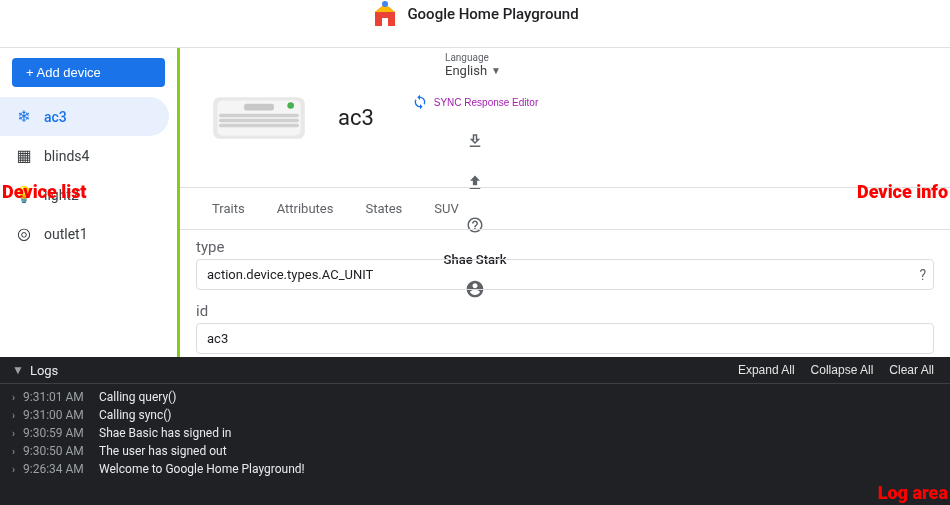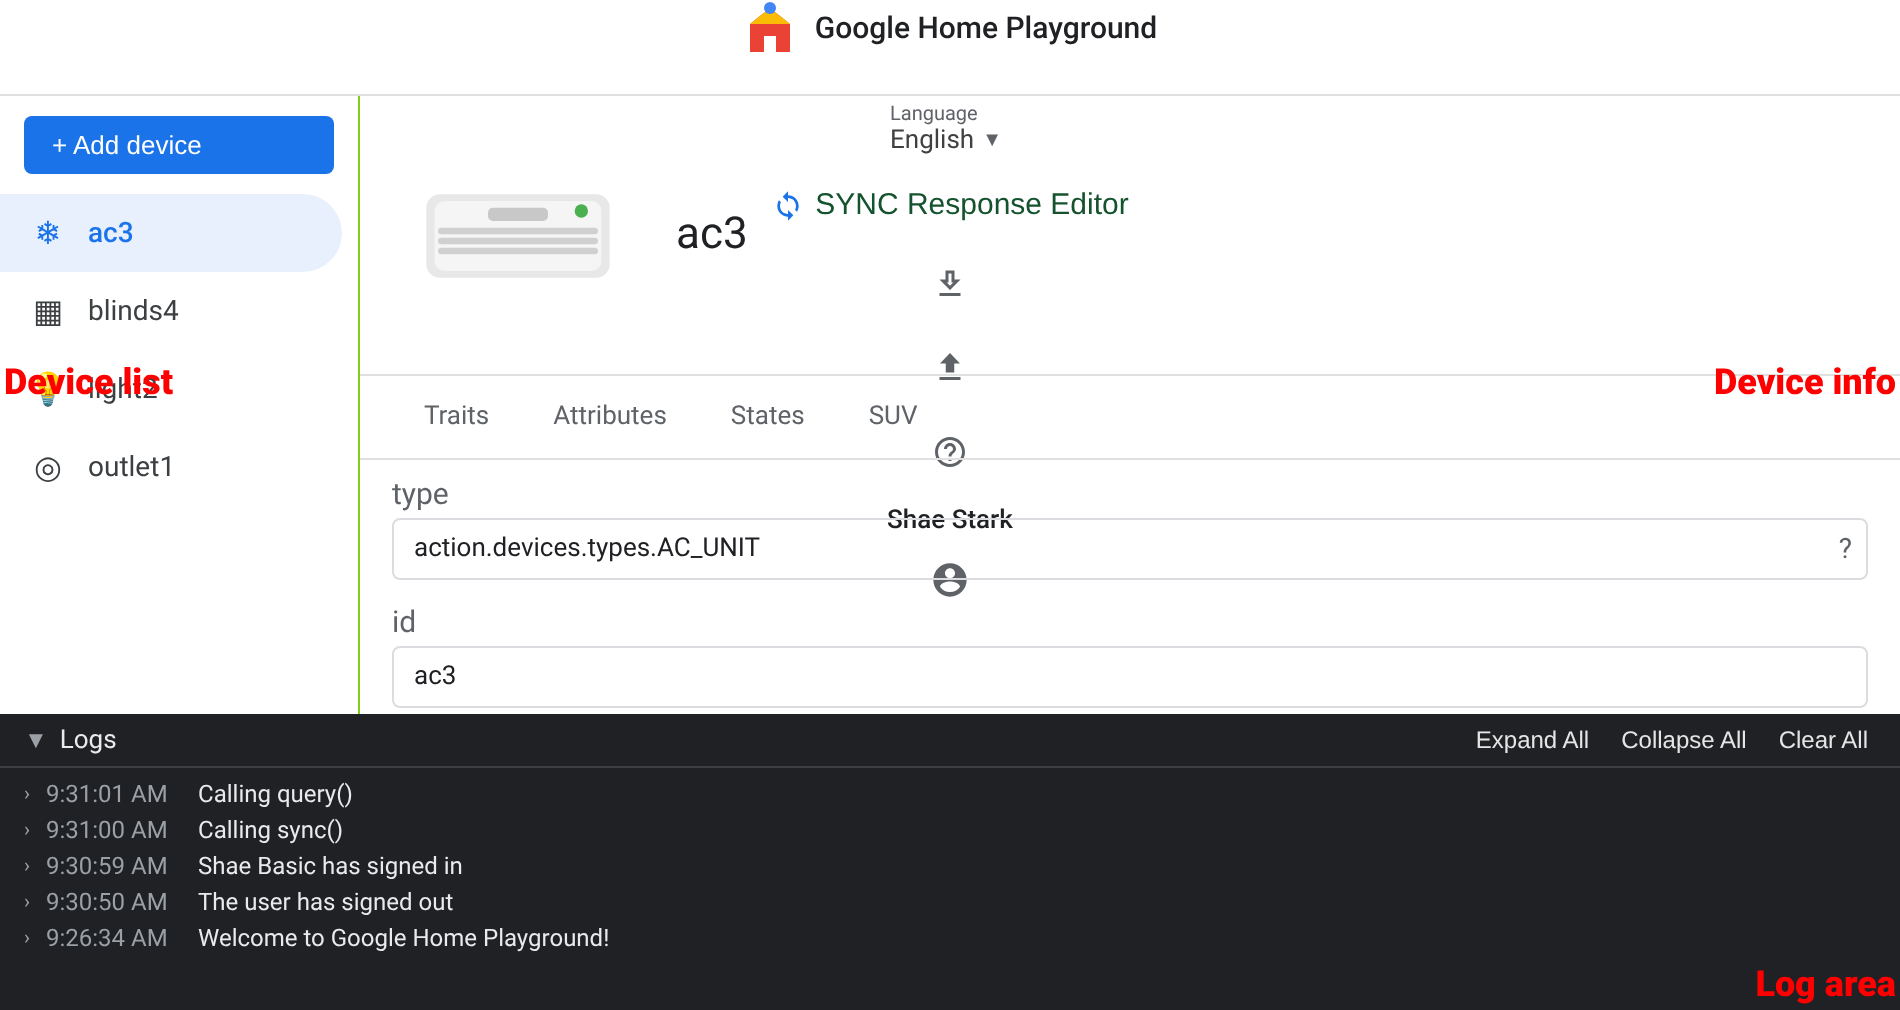--- a/index.html
+++ b/index.html
@@ -12,30 +12,30 @@
     }
     .logo-area { display: flex; align-items: center; gap: 8px; }
     .logo-icon { width: 28px; height: 28px; }
     .app-title { font-size: 15px; font-weight: 500; color: #202124; }
     .top-bar-spacer { flex: 1; }
     .lang-group { display: flex; flex-direction: column; align-items: flex-start; margin-right: 4px; }
     .lang-label { font-size: 10px; color: #5f6368; }
     .lang-select-wrap { display: flex; align-items: center; gap: 4px; }
     .lang-value { font-size: 13px; color: #404040; }
     .chevron-down { font-size: 10px; color: #5f6368; }
-    .sync-btn { display: flex; align-items: center; gap: 6px; color: #14532d; font-size: 15px; font-weight: 500; border: none; background: none; cursor: pointer; padding: 4px 8px; border-radius: 4px; }
+    .sync-btn { display: flex; align-items: center; gap: 6px; color: #a21caf; font-size: 10px; font-weight: 500; border: none; background: none; cursor: pointer; padding: 4px 8px; border-radius: 4px; }
     .icon-btn { background: none; border: none; cursor: pointer; padding: 6px; border-radius: 50%; color: #5f6368; font-size: 16px; display: flex; align-items: center; justify-content: center; }
     .user-name { font-size: 13px; color: #202124; font-weight: 500; }
     .avatar-btn { background: none; border: none; cursor: pointer; font-size: 16px; color: #5f6368; }
 
     
     .main-layout { display: flex; flex: 1; overflow: hidden; }
 
     
-    .sidebar { width: 180px; border-right: 1px solid #84cc16; display: flex; flex-direction: column; flex-shrink: 0; overflow-y: auto; }
+    .sidebar { width: 180px; border-right: 3px solid #84cc16; display: flex; flex-direction: column; flex-shrink: 0; overflow-y: auto; }
     .add-device-btn { margin: 10px 12px; background: #1a73e8; color: #fff; border: none; border-radius: 4px; padding: 7px 14px; font-size: 13px; cursor: pointer; display: flex; align-items: center; gap: 6px; }
     .device-item { display: flex; align-items: center; gap: 10px; padding: 10px 14px; cursor: pointer; border-radius: 0 24px 24px 0; margin-right: 8px; color: #3c4043; font-size: 14px; }
     .device-item.active { background: #e8f0fe; color: #1a73e8; font-weight: 500; }
     .device-icon { font-size: 16px; width: 20px; text-align: center; }
 
     
     .content-area { flex: 1; display: flex; flex-direction: column; overflow: hidden; }
 
     
     .device-preview { display: flex; align-items: center; padding: 16px 24px; border-bottom: 1px solid #e0e0e0; gap: 24px; flex-shrink: 0; height: 140px; }
@@ -171,21 +171,21 @@
         <div class="tab">Attributes</div>
         <div class="tab">States</div>
         <div class="tab">SUV</div>
       </div>
 
     <div class="form-area">
 
       <div class="form-field">
         <div class="field-label">type</div>
         <div class="field-wrap" style="position:relative;">
-          <div class="field-value" style="padding-right:30px;">action.devices.types.AC_UNIT</div>
+          <div class="field-value" style="padding-right:30px;">action.device.types.AC_UNIT</div>
           <span class="help-icon">?</span>
         </div>
       </div>
 
       <div class="form-field">
         <div class="field-label">id</div>
         <div class="field-value">ac3</div>
       </div>
 
       <div class="form-field">

